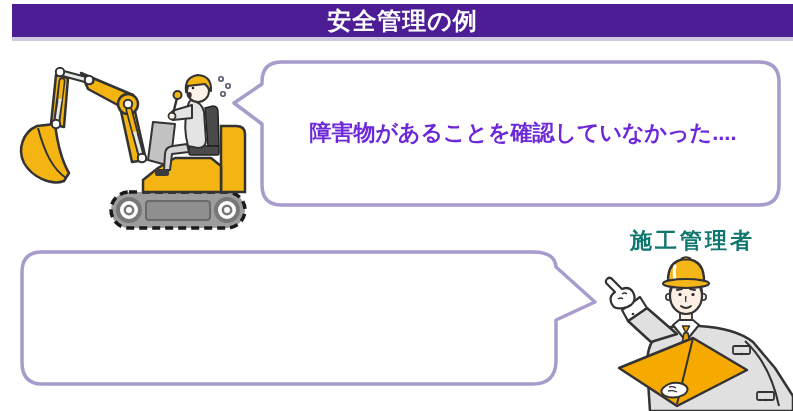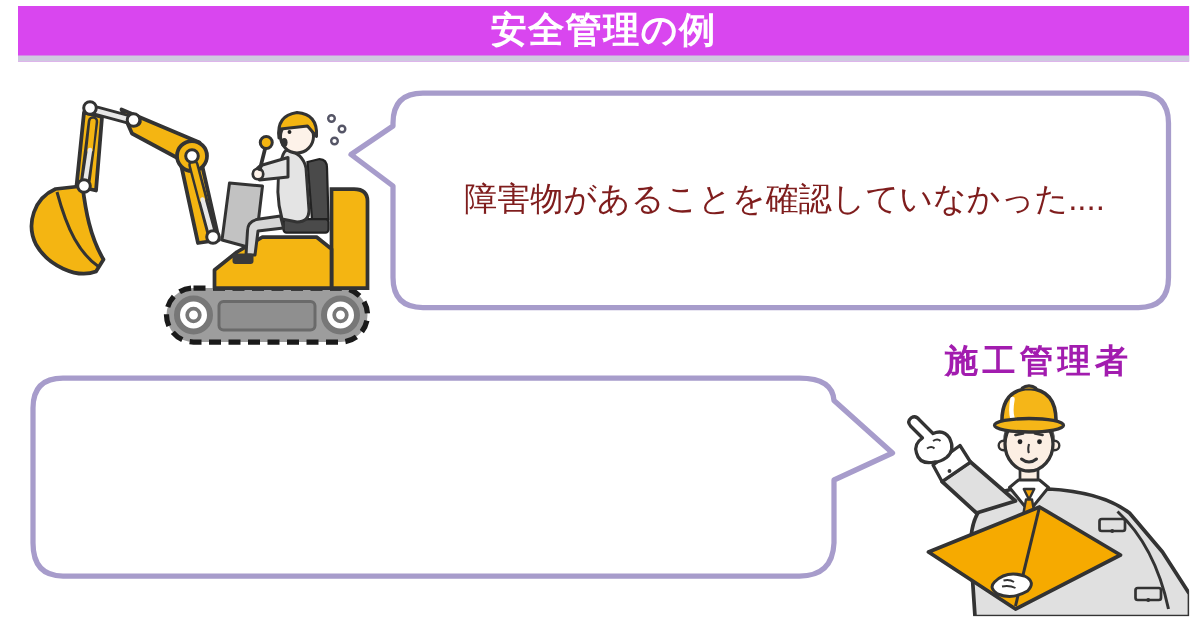--- a/index.html
+++ b/index.html
@@ -1,36 +1,36 @@
 <!DOCTYPE html>
 <html><head>
 <meta charset="utf-8">
 <style>
   html,body{margin:0;padding:0;background:#ffffff;}
   .stage{position:relative;width:793px;height:411px;background:#fff;overflow:hidden;
          font-family:"Liberation Sans","DejaVu Sans",sans-serif;color:#1a1a1a;}
   
   .titlebar{position:absolute;left:12px;right:0;top:4px;height:33px;
-            background:#d946ef;border-bottom:4px solid #CFC8E0;
+            background:#4c1d95;border-bottom:4px solid #CFC8E0;
             display:flex;align-items:center;justify-content:center;}
   .titlebar h1{margin:0;font-size:24px;line-height:33px;font-weight:bold;color:#ffffff;letter-spacing:1px;}
   
   .bubble{position:absolute;}
   .bubble svg.shape{position:absolute;left:0;top:0;width:100%;height:100%;}
-  .bubble .btext{position:absolute;font-weight:normal;color:#7f1d1d;}
+  .bubble .btext{position:absolute;font-weight:bold;color:#6d28d9;}
   .bubble1{left:230px;top:58px;width:556px;height:152px;}
   .bubble1 .btext{left:40px;right:10px;top:4px;bottom:6px;
                   display:flex;align-items:center;justify-content:center;
                   font-size:22px;}
   .bubble2{left:15px;top:245px;width:600px;height:146px;}
   .bubble2 .btext{left:24px;right:64px;top:8px;bottom:8px;
                   display:flex;flex-direction:column;justify-content:center;
                   font-size:21px;line-height:33px;white-space:pre-line;}
   .mgr-label{position:absolute;left:630px;top:226px;width:150px;
-             font-size:22px;font-weight:bold;letter-spacing:3px;color:#a21caf;}
+             font-size:22px;font-weight:bold;letter-spacing:3px;color:#0f766e;}
   .illus{position:absolute;}
 </style>
 </head>
 <body>
 
 <div class="stage">
 
   <div class="titlebar">
     <h1>安全管理の例</h1>
   </div>

